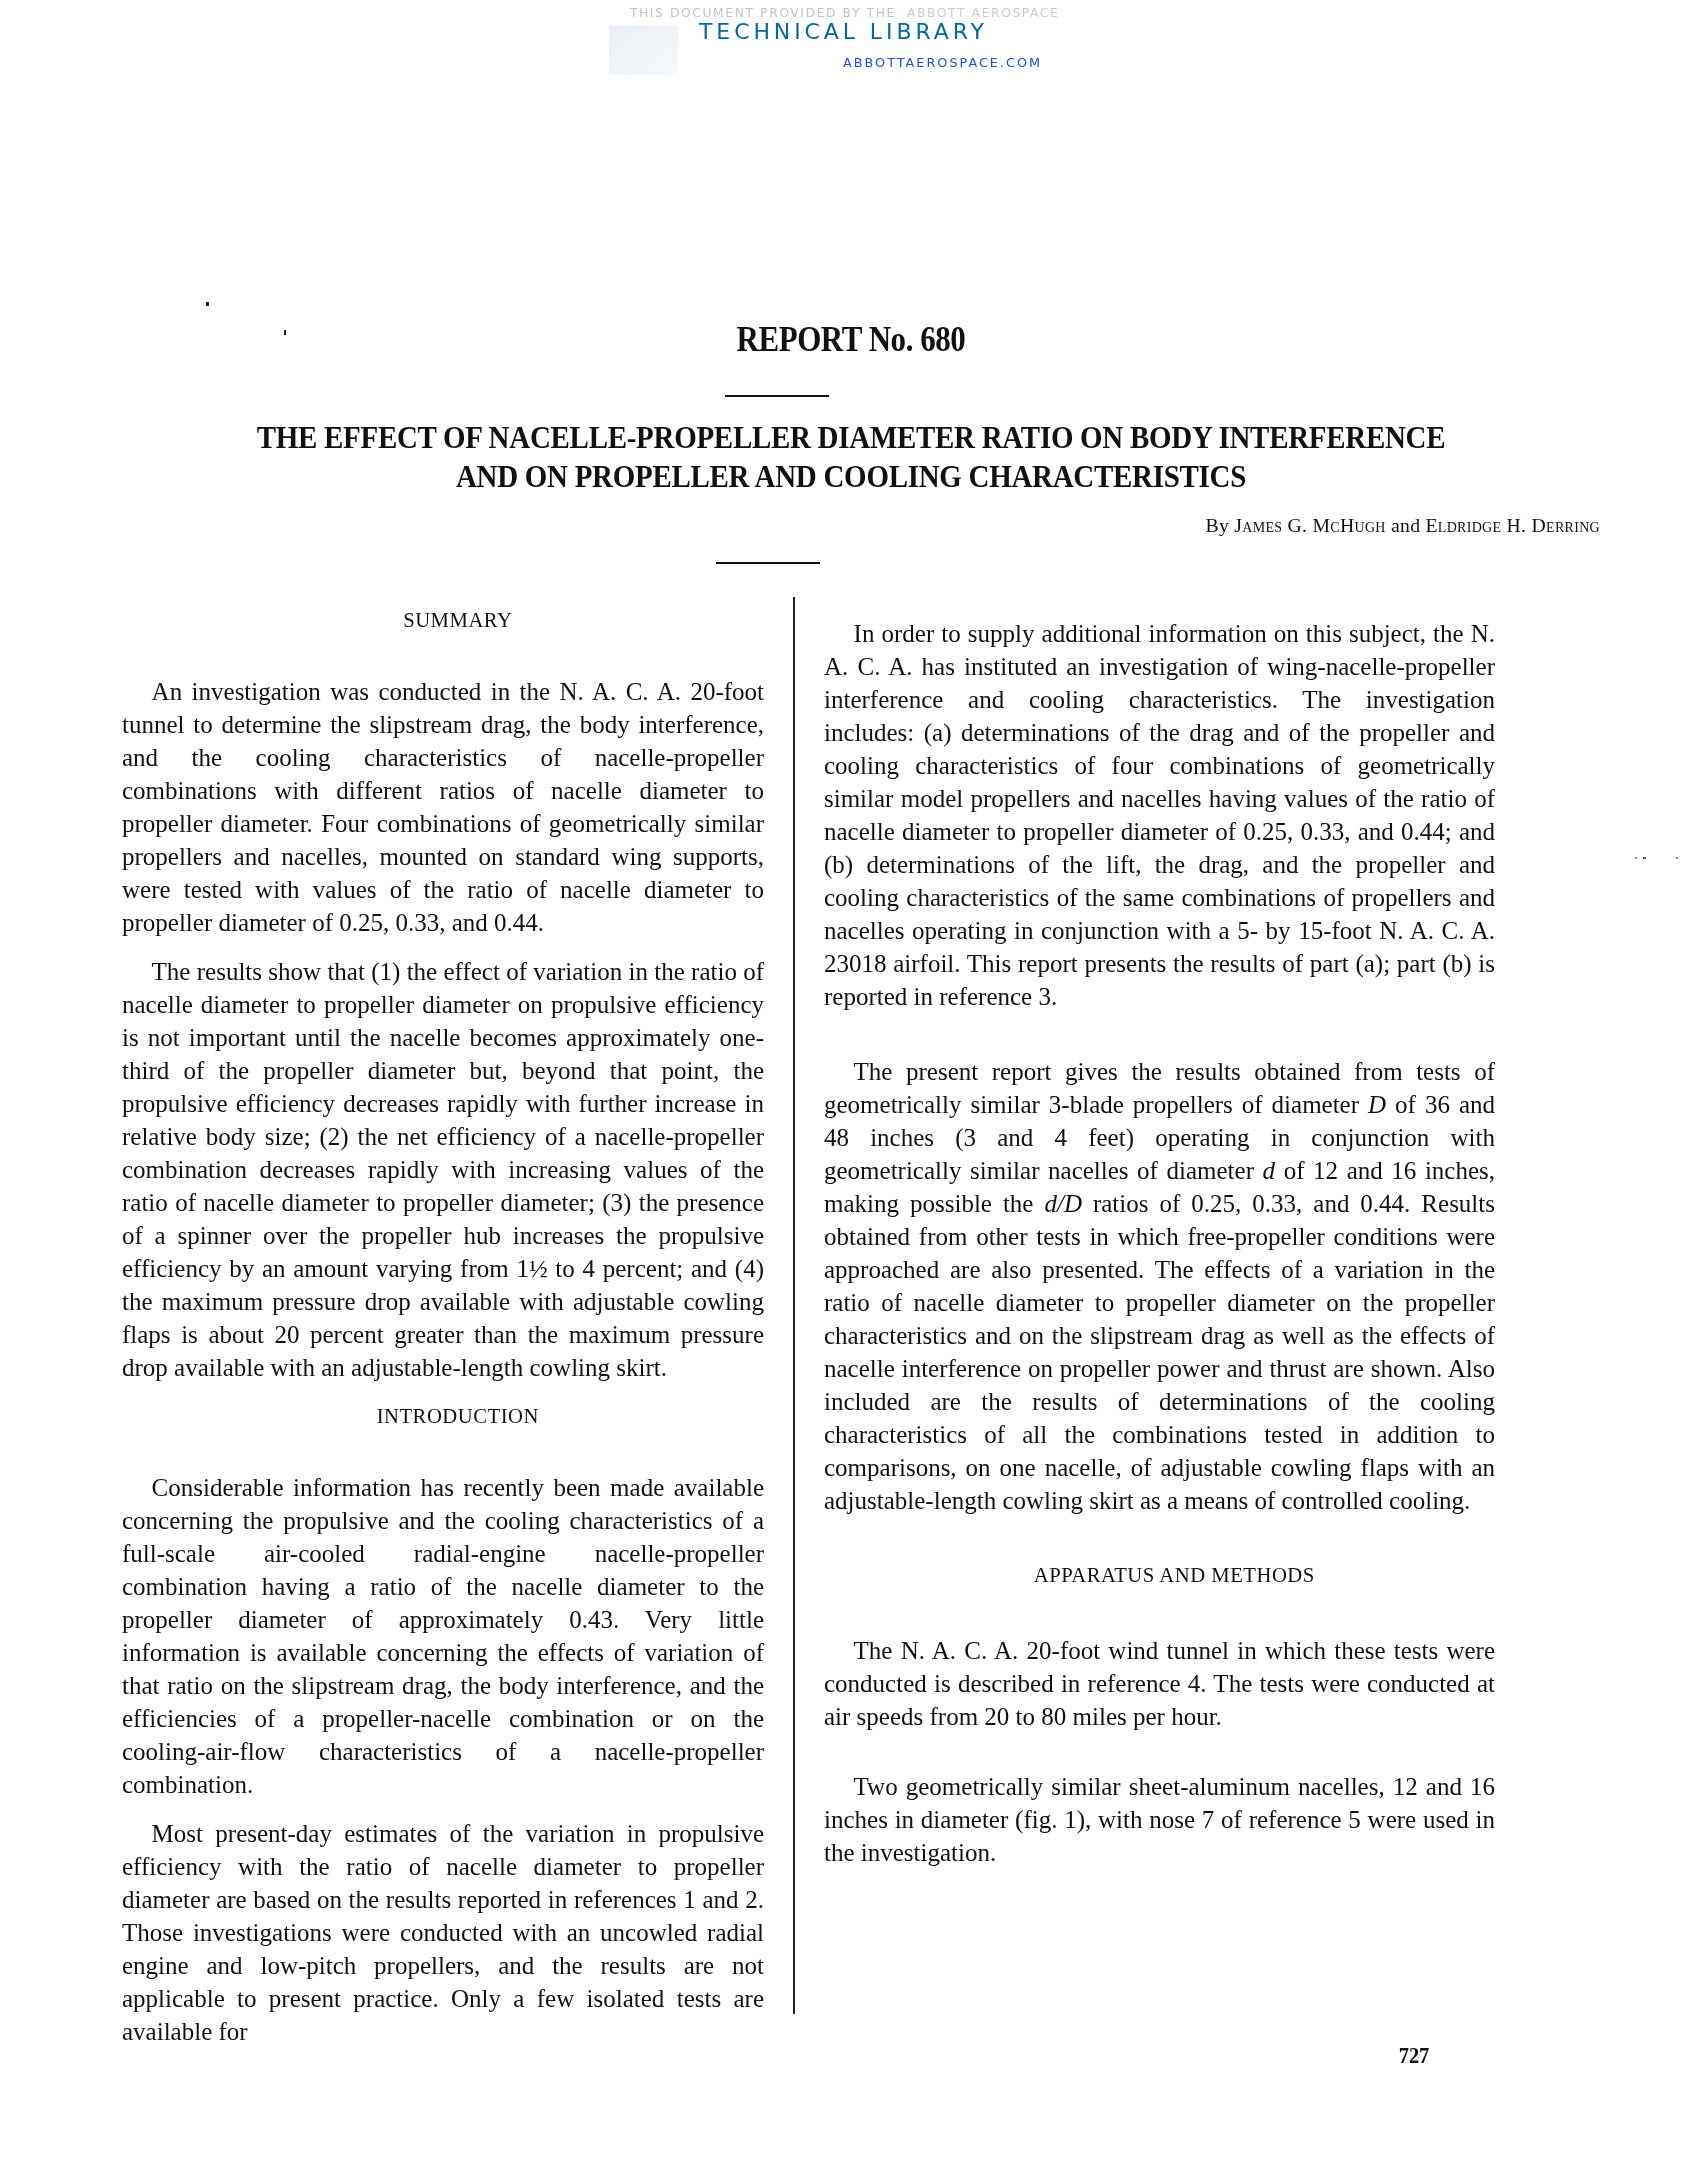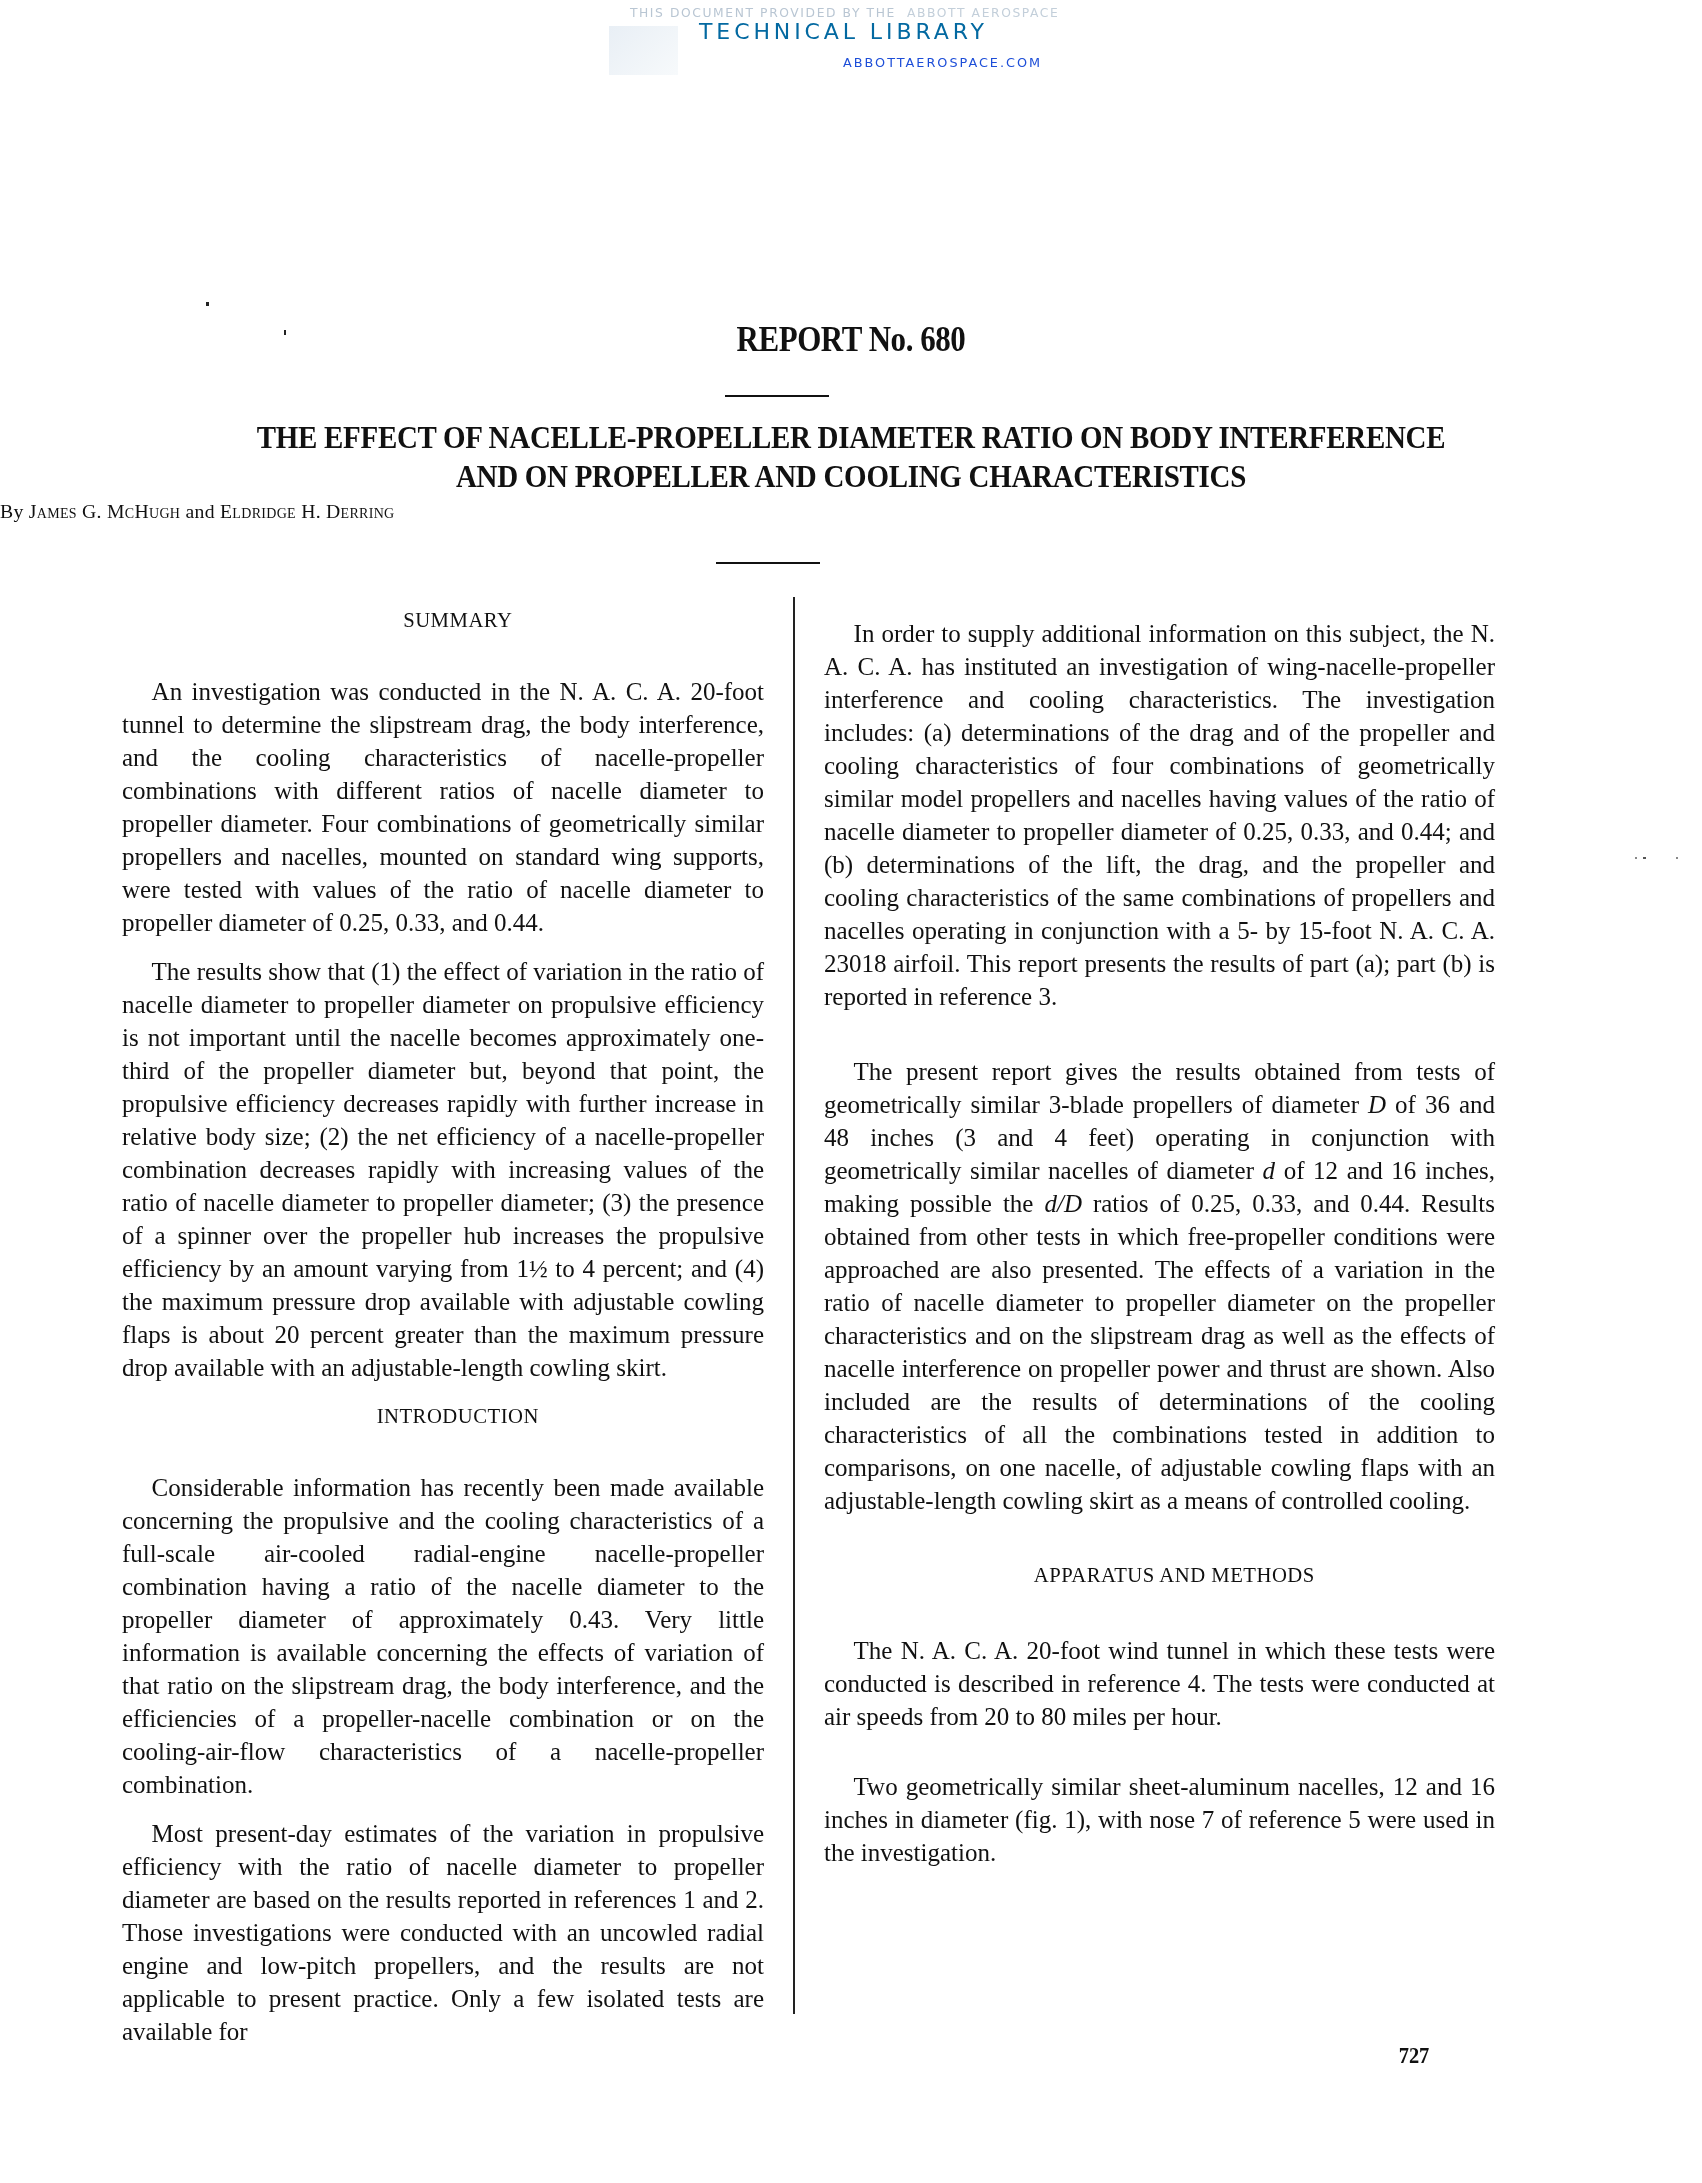--- a/index.html
+++ b/index.html
@@ -9,21 +9,21 @@
   .wm-doc { position:absolute; left:7.9px; top:2px; font-family:"DejaVu Sans",sans-serif; font-size:12.3px; letter-spacing:1.6px; color:#b9c6d3; white-space:nowrap; }
   .wm-doc .strong { color:#c3cfda; }
   .wm-title { position:absolute; left:51px; top:14.8px; font-family:"DejaVu Sans",sans-serif; font-size:22px; letter-spacing:3.9px; color:#0369a1; white-space:nowrap; font-weight:normal;margin-left:47px; }
   .wm-url { position:absolute; left:242px; top:51px; font-family:"DejaVu Sans",sans-serif; font-size:12.8px; letter-spacing:2px; color:#1d4ed8; white-space:nowrap; }
   .wm-box { position:absolute; left:7.9px; top:21.7px; width:69px; height:49px; background:linear-gradient(135deg,#e6edf4,#f6f9fb); opacity:0.9; }
   .speck { position:absolute; background:#222; }
   .report-no { position:absolute; left:0; width:1702px; top:318px; text-align:center; font-size:36px; font-weight:bold; letter-spacing:-0.5px; transform:scaleX(0.86); }
   .rule { position:absolute; height:2px; background:#111; }
   .title { position:absolute; left:0; width:1702px; top:418px; text-align:center; font-size:32px; font-weight:bold; line-height:39px; letter-spacing:-0.3px; }
   .title div { transform:scaleX(0.905); }
-  .byline { position:absolute; left:0; width:1600px; top:500px; text-align:left; font-size:19.7px; letter-spacing:0.3px; }
+  .byline { position:absolute; left:0; width:1600px; top:514px; text-align:right; font-size:19.7px; letter-spacing:0.3px; }
   .byline .sc { font-variant:small-caps; }
   .col { position:absolute; font-size:25px; line-height:33px; text-align:justify; }
   .col p { margin:16px; text-indent:29.6px; }
   .col p.noindent { text-indent:0; }
   .col .italic { }
   .heading { text-align:center; font-size:20.7px; letter-spacing:0.5px; text-indent:0; margin:0; }
   .left { left:106px; width:674px; top:588px; }
   .right { left:808px; width:703px; top:591px; }
   .divider { position:absolute; left:793px; top:597px; width:1.5px; height:1417px; background:#222; }
   .pagenum { position:absolute; left:1397px; top:2043px; font-size:22.7px; font-weight:bold; transform:scaleX(0.9); }

